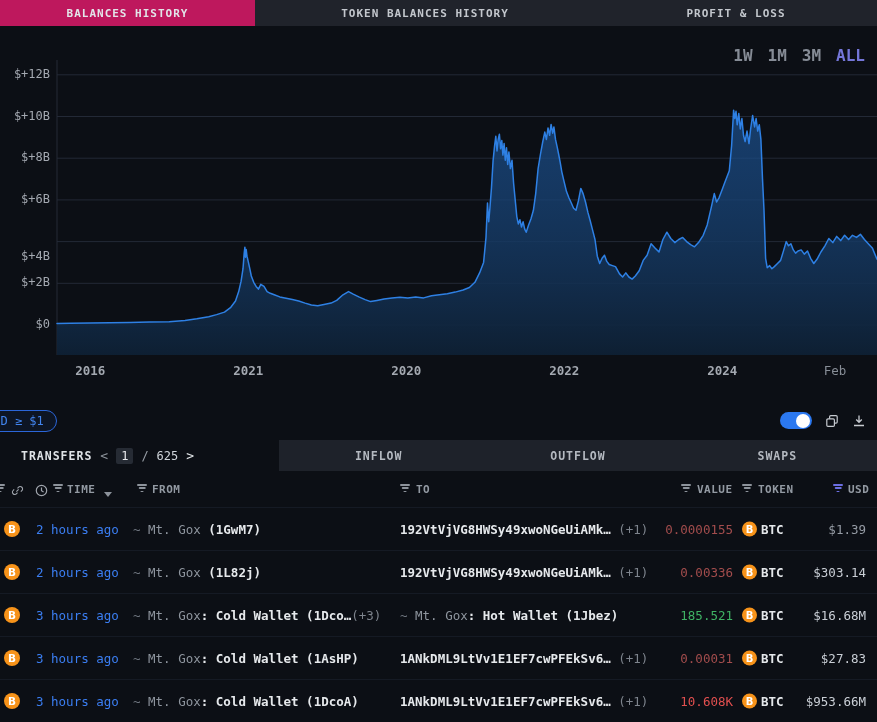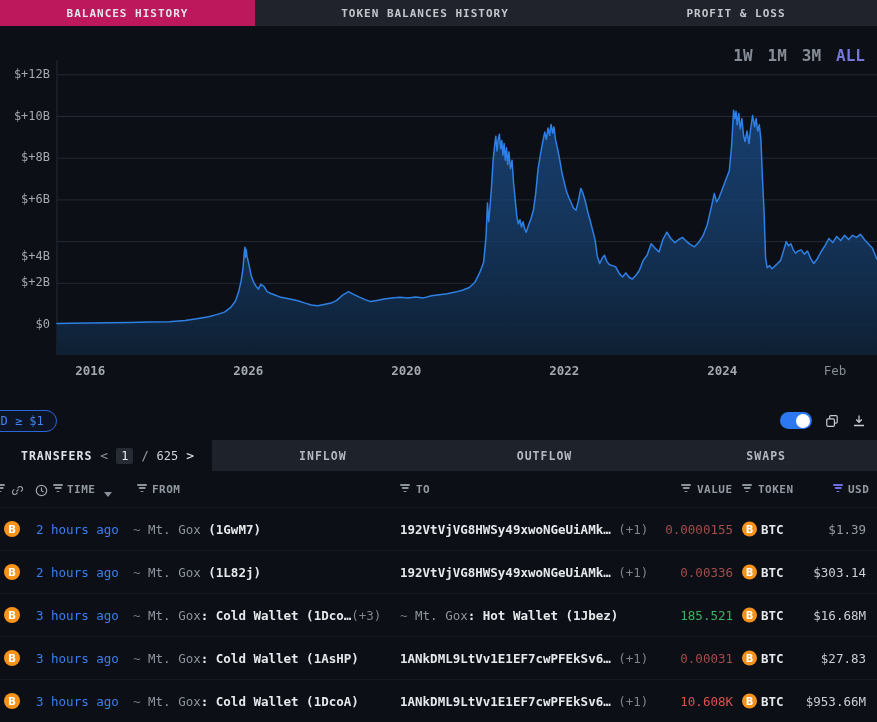--- a/index.html
+++ b/index.html
@@ -21,21 +21,21 @@
   .x-label.minor{font-weight:400;color:#878d96;}
   
   .pill{position:absolute;top:410px;left:-27px;height:20px;line-height:20px;border:1px solid #2b66d9;
         border-radius:11px;color:#4285f0;font-size:12px;padding:0 12px;background:rgba(23,52,105,0.18);}
   .controls{position:absolute;top:412px;right:11px;display:flex;align-items:center;gap:13px;color:#c6cad0;}
   .toggle{width:32px;height:17px;border-radius:9px;background:#2b78f0;position:relative;}
   .toggle .knob{position:absolute;right:2px;top:1.5px;width:14px;height:14px;border-radius:50%;background:#fff;}
   .ctl-icon{display:flex;align-items:center;}
   
   .transfers-bar{position:absolute;top:440px;left:0;width:877px;height:31px;display:flex;}
-  .tb-left{width:212px;display:flex;align-items:center;padding-left:21px;gap:8px;background:#0c0f15;box-sizing:border-box;}
+  .tb-left{width:279px;display:flex;align-items:center;padding-left:21px;gap:8px;background:#0c0f15;box-sizing:border-box;}
   .tb-title{font-size:11.5px;font-weight:700;letter-spacing:1px;color:#dfe3e7;}
   .chev{font-size:13px;}
   .chev-prev{color:#8e949c;}
   .chev-next{color:#e6e9ec;}
   .page-box{background:#262b34;color:#e8eaed;font-size:12px;padding:1px 5px;border-radius:2px;}
   .page-sep{color:#9aa0a8;font-size:12px;}
   .page-total{color:#cfd4da;font-size:12px;}
   .tb-tabs{flex:1;display:flex;background:#1e222a;}
   .tb-tab{flex:1;display:flex;align-items:center;justify-content:center;font-size:11.5px;font-weight:700;
           letter-spacing:1px;color:#b4b9c0;}
@@ -121,21 +121,21 @@
       <div class="y-label" style="top: 66.8px;">$+12B</div>
       <div class="y-label" style="top: 108.5px;">$+10B</div>
       <div class="y-label" style="top: 150.2px;">$+8B</div>
       <div class="y-label" style="top: 191.9px;">$+6B</div>
       <div class="y-label" style="top: 249px;">$+4B</div>
       <div class="y-label" style="top: 275.3px;">$+2B</div>
       <div class="y-label" style="top: 317px;">$0</div>
     </div>
   <div id="x-labels">
       <div class="x-label" style="left: 90.2px;">2016</div>
-      <div class="x-label" style="left: 248.2px;">2026</div>
+      <div class="x-label" style="left: 248.2px;">2021</div>
       <div class="x-label" style="left: 406.2px;">2020</div>
       <div class="x-label" style="left: 564.2px;">2022</div>
       <div class="x-label" style="left: 722.2px;">2024</div>
       <div class="x-label minor" style="left: 835px;">Feb</div>
     </div>
 
   <div class="pill">USD ≥ $1</div>
   <div class="controls">
     <div class="toggle">
         <div class="knob"></div>

